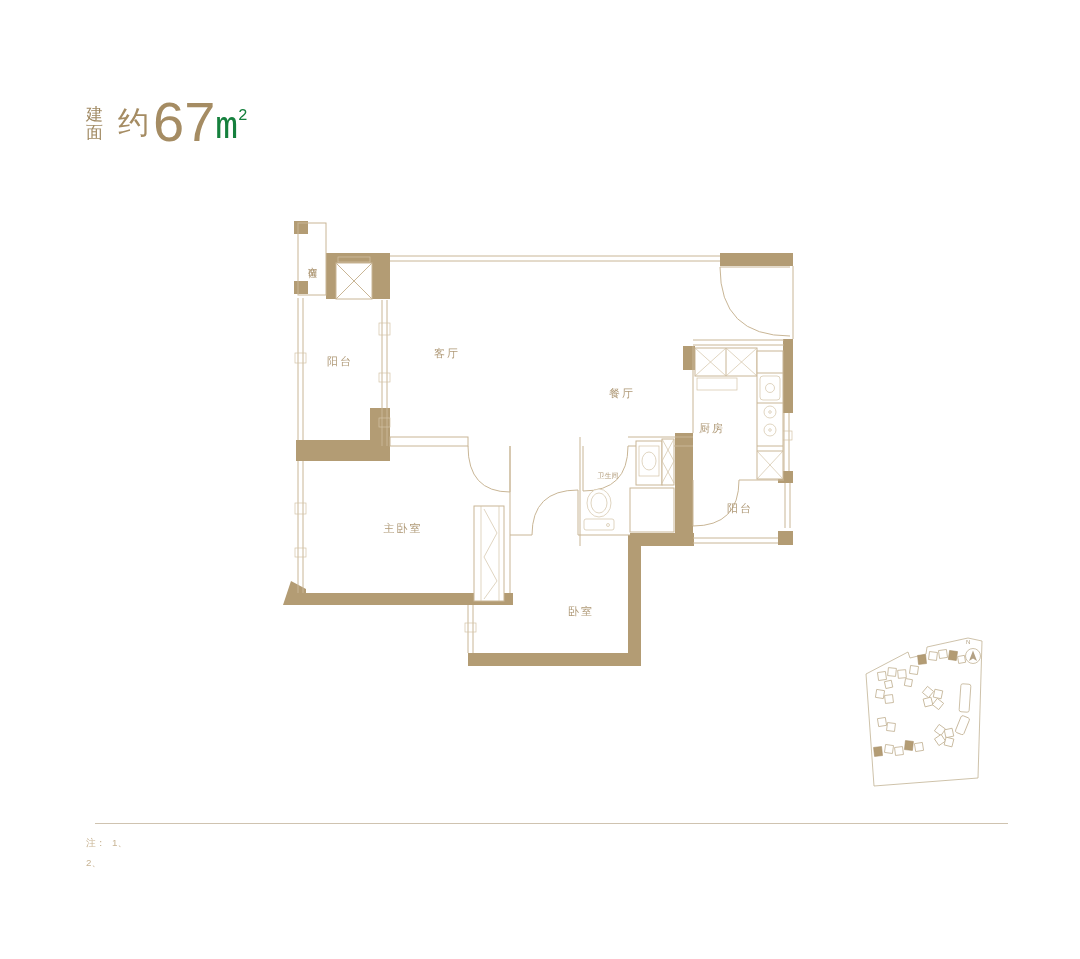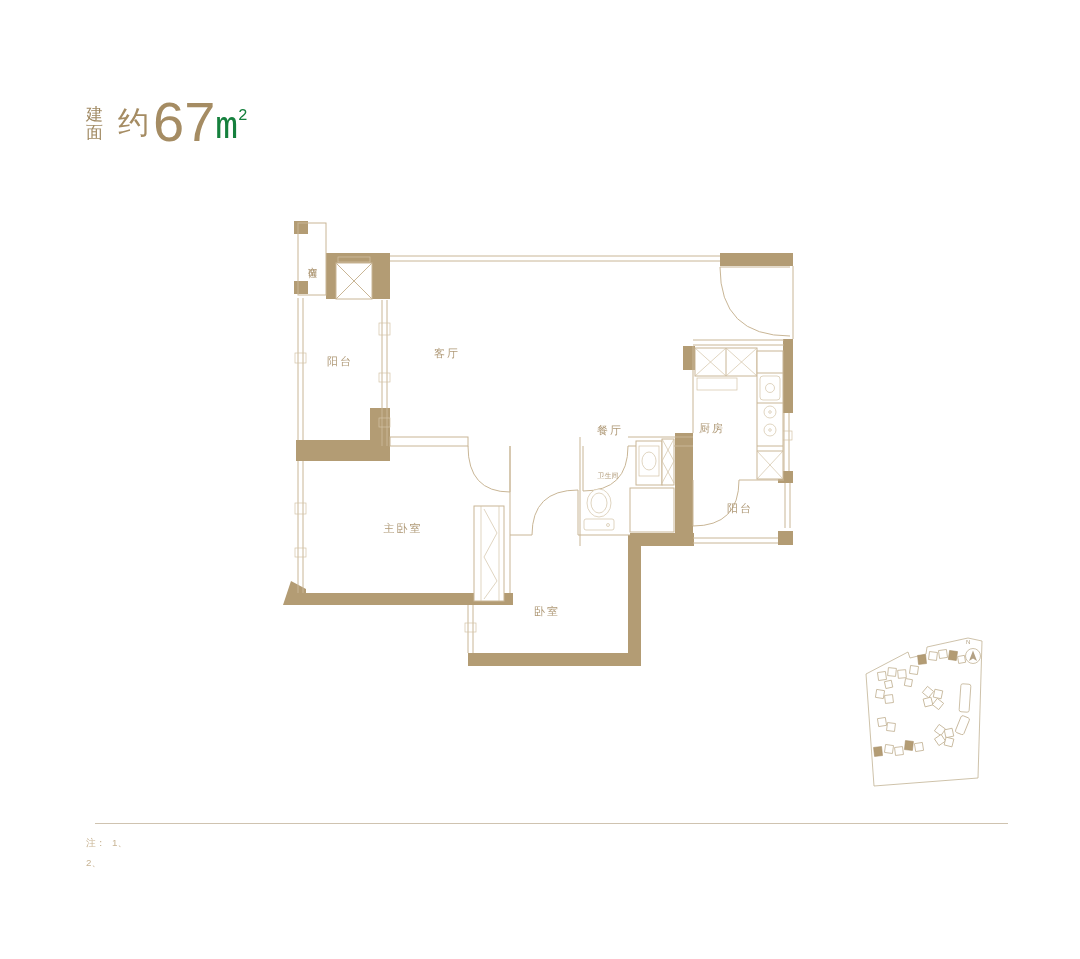--- a/index.html
+++ b/index.html
@@ -190,26 +190,26 @@
       <rect class="fx2" x="306" y="316" width="30" height="11" rx="2"></rect>
       <circle class="ln2" cx="330" cy="322" r="1.5"></circle>
     </g>
   </g>
 </svg>
 
   
   <div class="room-label vertical" style="left:34px;top:58px;">空调位</div>
   <div class="room-label" style="left:62px;top:158px;">阳台</div>
   <div class="room-label" style="left:169px;top:150px;">客厅</div>
-  <div class="room-label" style="left:332px;top:190px;margin-top:37px;">餐厅</div>
+  <div class="room-label" style="left:344px;top:190px;">餐厅</div>
   <div class="room-label" style="left:434px;top:225px;">厨房</div>
   <div class="room-label small" style="left:330px;top:273px;">卫生间</div>
   <div class="room-label" style="left:462px;top:305px;">阳台</div>
   <div class="room-label" style="left:125px;top:325px;font-family:Liberation Mono, monospace;">主卧室</div>
-  <div class="room-label" style="left:269px;top:408px;">卧室</div>
+  <div class="room-label" style="left:303px;top:408px;">卧室</div>
 </div>
 
 <div class="abs site-wrap">
 <svg width="150" height="162" viewBox="0 0 150 162">
   <polygon class="sp" points="14,44 56,22 58,28 74,24 75,17 116,8 130,11 126,148 22,156"></polygon>
   <g>
     <circle class="sp" cx="121" cy="26" r="7.5"></circle>
     <polygon points="121,20.5 117,31 121,28.5 125,31" fill="#b3a185"></polygon>
     <text class="spt" x="114" y="14">N</text>
   </g>

